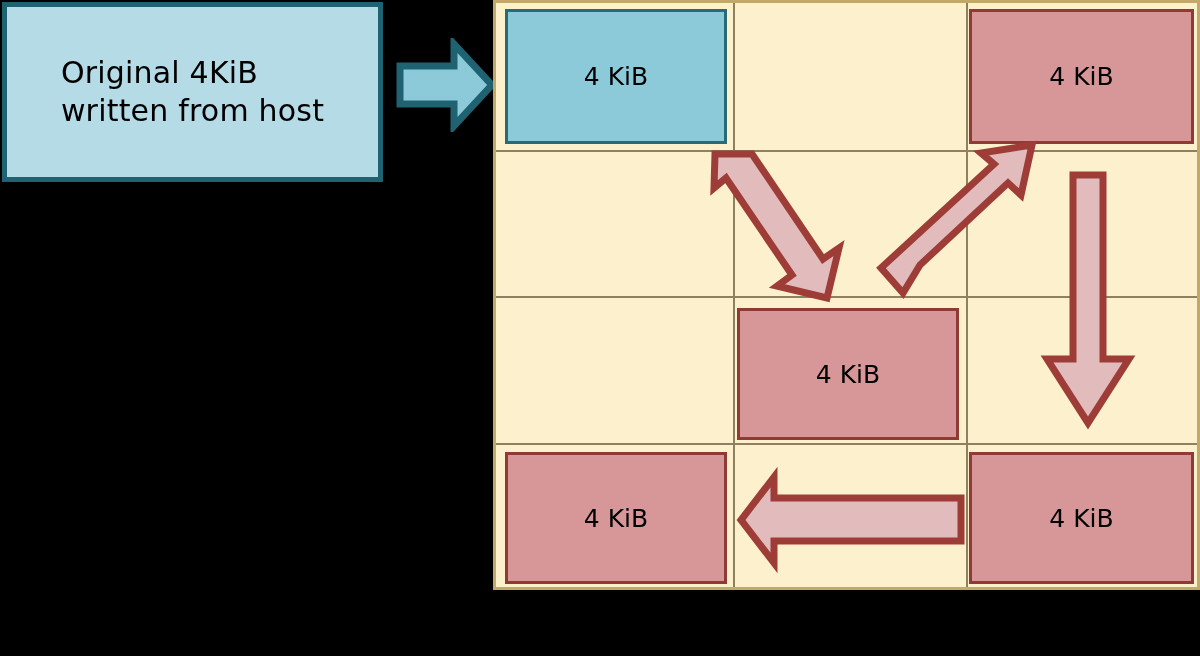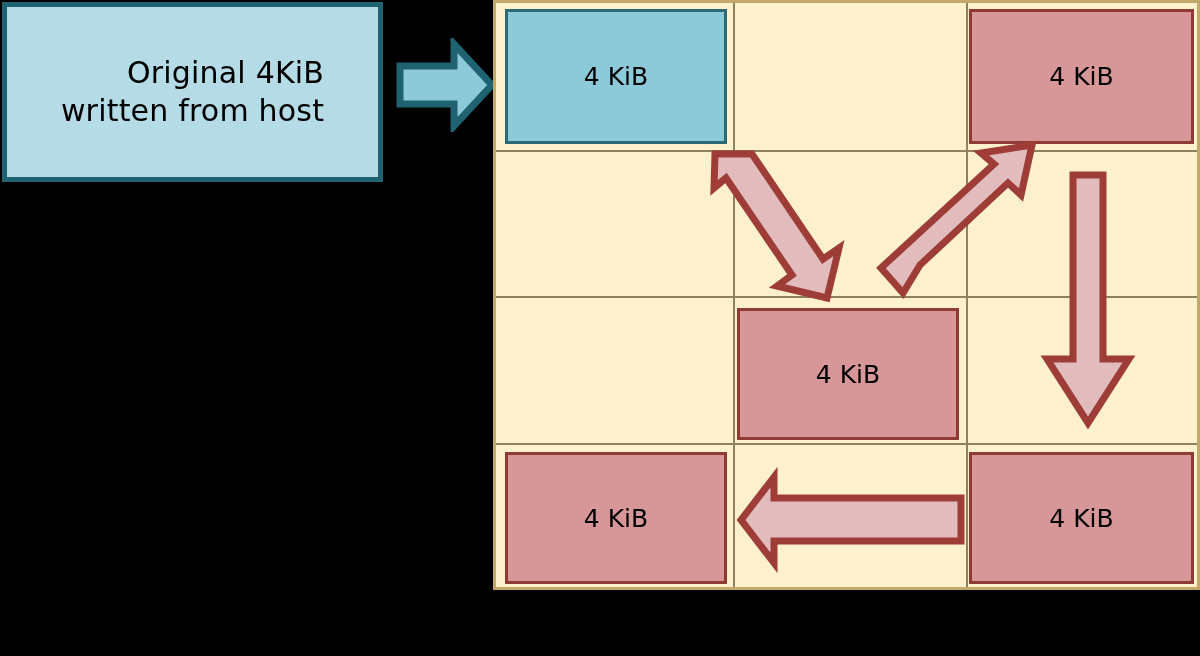--- a/index.html
+++ b/index.html
@@ -22,21 +22,21 @@
     left: 2px;
     top: 2px;
     width: 381px;
     height: 180px;
     background: #b5dbe6;
     border: 5px solid #1f6272;
     box-sizing: border-box;
     display: flex;
     align-items: center;
     justify-content: center;
-    text-align: right;
+    text-align: left;
   }
   #source-box .label {
     font-size: 30px;
     line-height: 1.28;
     color: #000000;
     white-space: pre-line;
     letter-spacing: 0.2px;
   }
 
   

